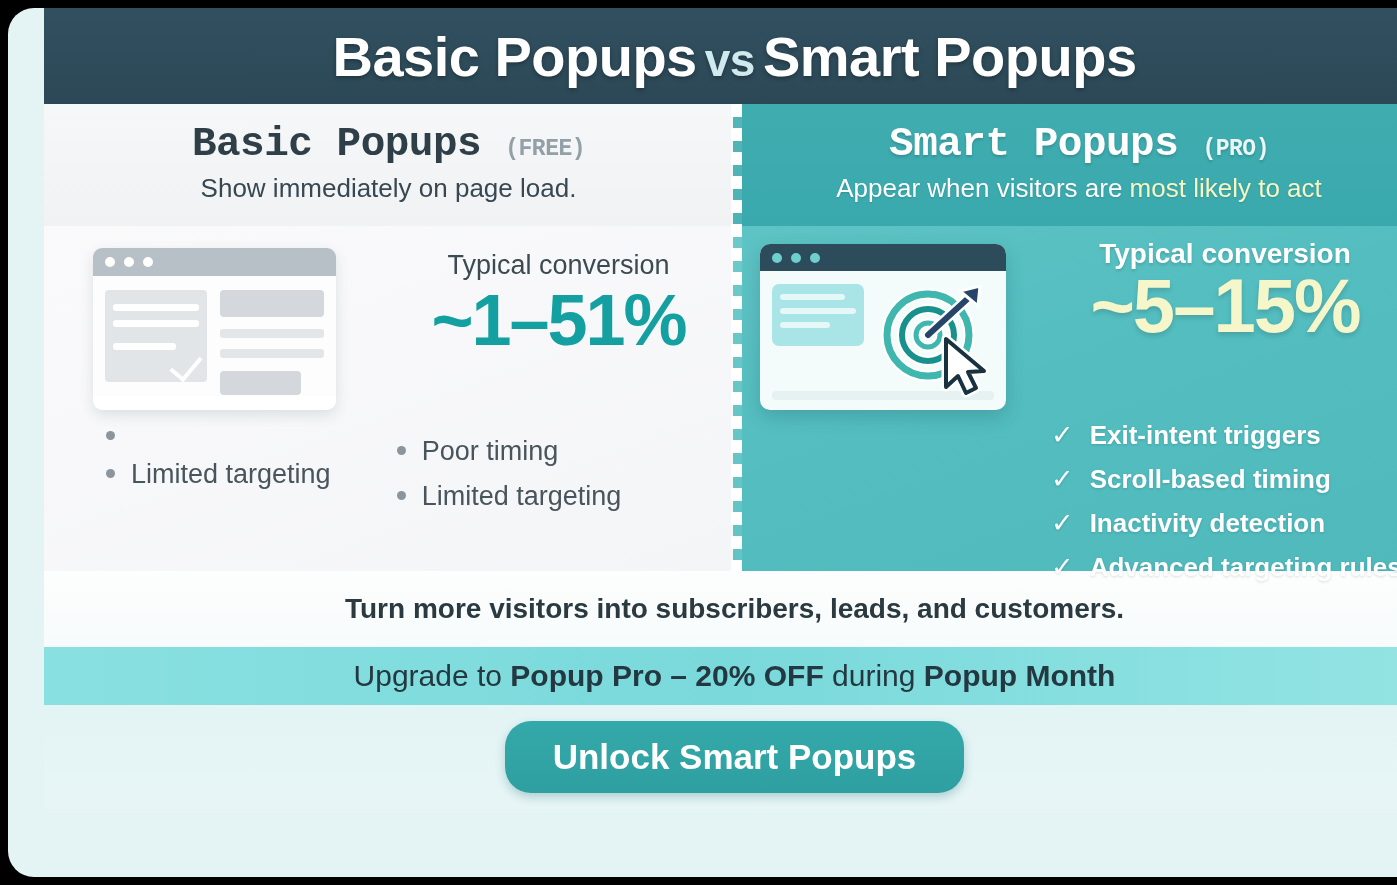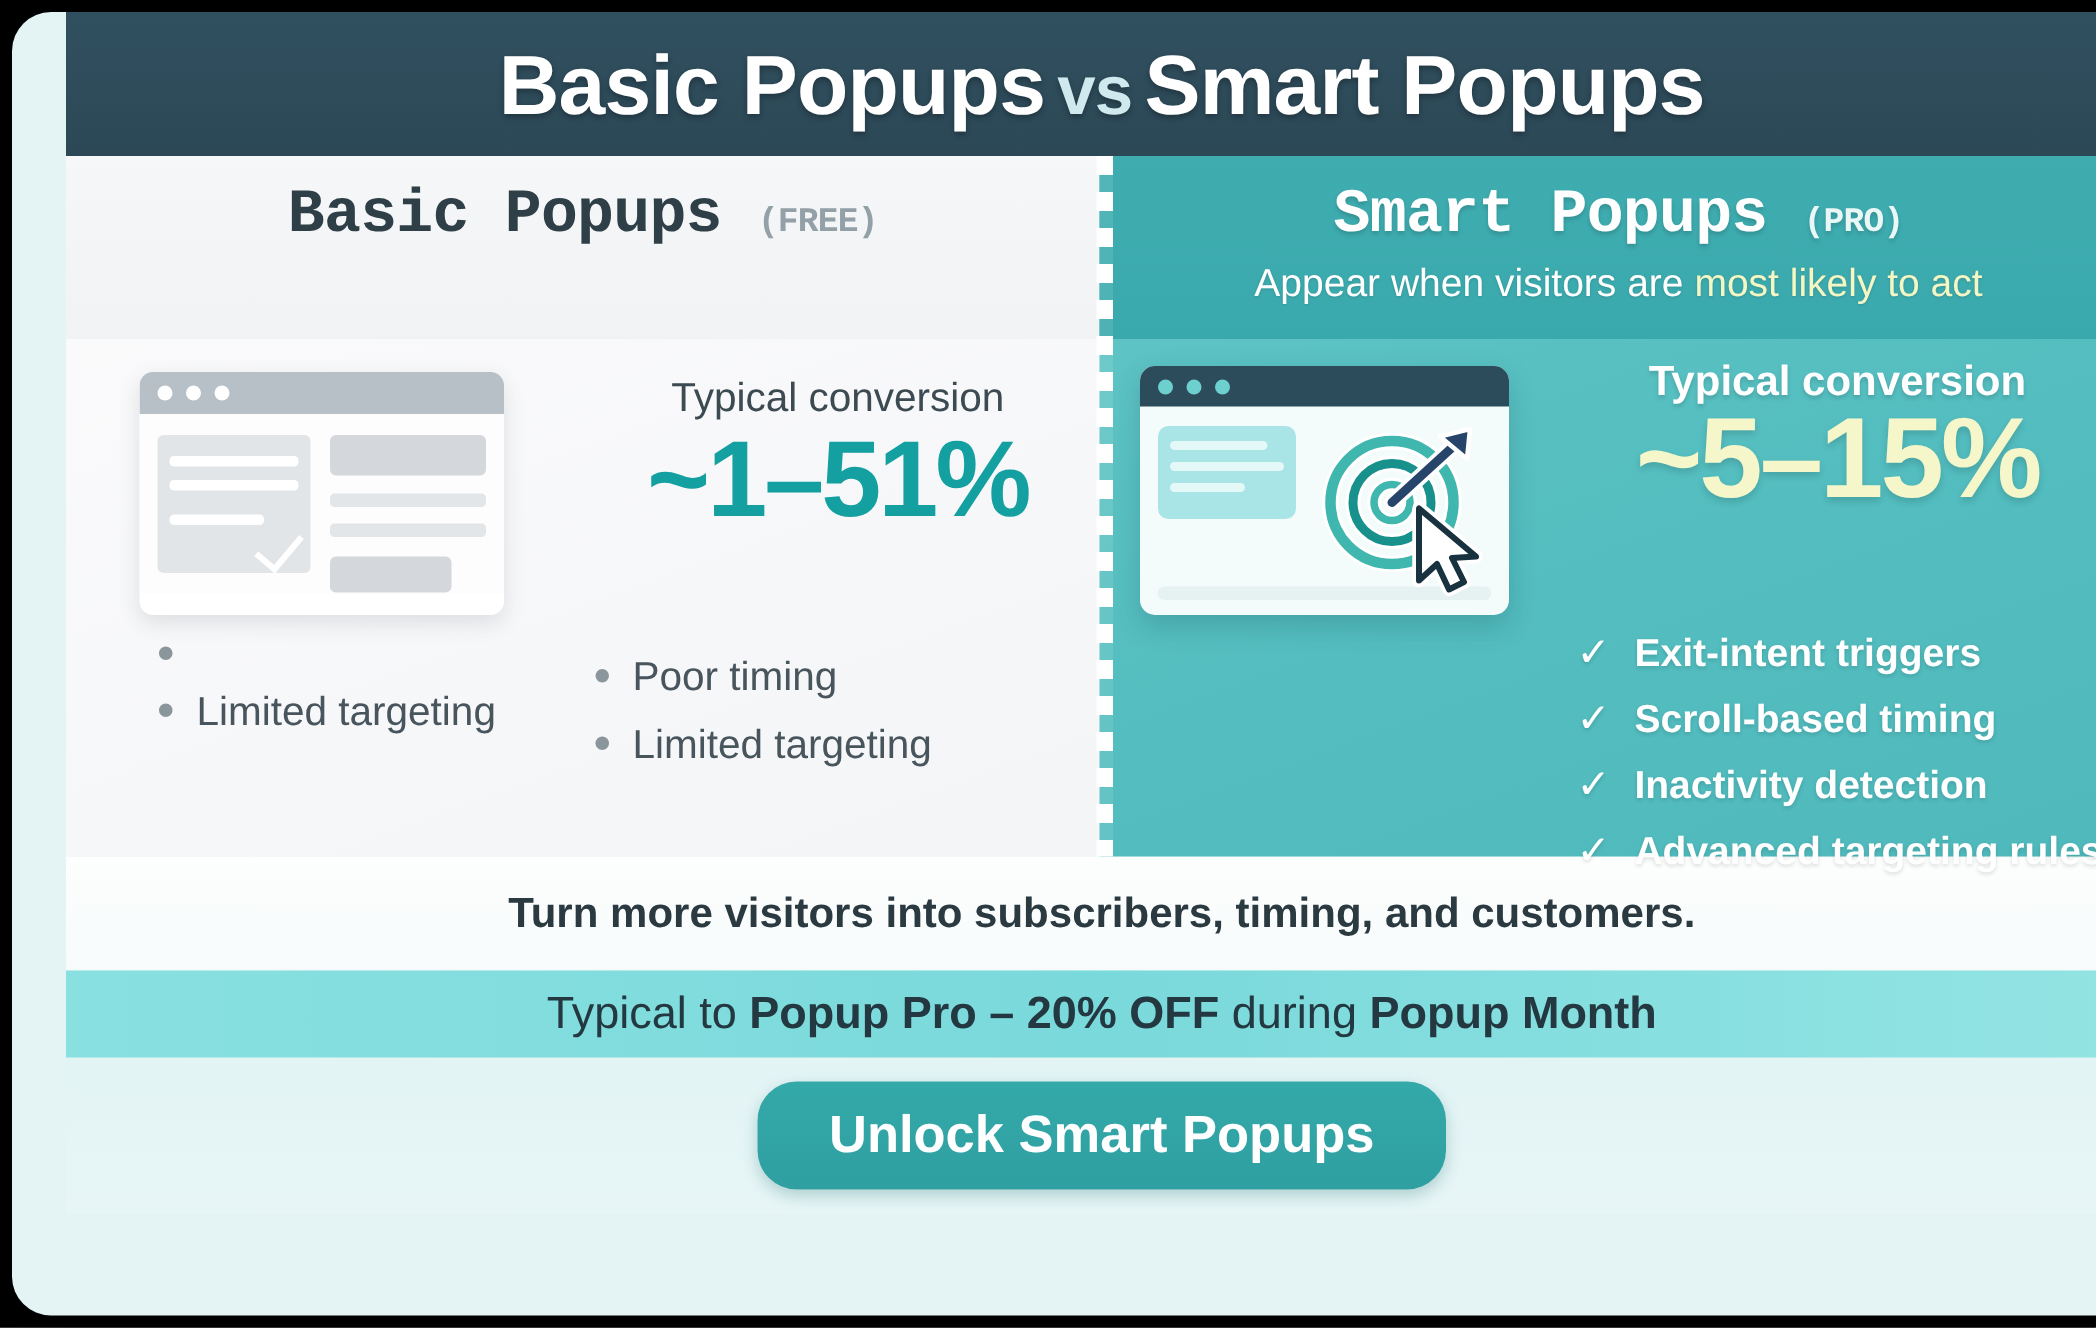--- a/index.html
+++ b/index.html
@@ -265,20 +265,21 @@
   </div>
 
   <div id="compare">
 
     <div class="col" id="col-left">
       <div class="col-head" id="head-left">
         <div class="col-title">
           <span>Basic Popups</span>
           <span class="tier">(FREE)</span>
         </div>
+        <div class="col-sub">Show immediately on page load.</div>
       </div>
 
       <div class="col-body">
         <div id="left-top">
           <div id="mock-left-wrap">
             <div class="mock" id="mock-left">
               <div class="bar">
                 <span class="dot-w"></span>
                 <span class="dot-w"></span>
                 <span class="dot-w"></span>
@@ -401,25 +402,25 @@
           <li class="chk-item">
             <span class="chk-glyph">✓</span>
             <span>Advanced targeting rules</span>
           </li>
         </ul>
       </div>
     </div>
   </div>
 
   <div id="tagline">
-    <div id="tagline-text">Turn more visitors into subscribers, timing, and customers.</div>
+    <div id="tagline-text">Turn more visitors into subscribers, leads, and customers.</div>
   </div>
 
   <div id="upgrade-band">
-    <div id="upgrade-text"><span>Typical to </span><b>Popup Pro – 20% OFF</b><span> during </span><b>Popup Month</b></div>
+    <div id="upgrade-text"><span>Upgrade to </span><b>Popup Pro – 20% OFF</b><span> during </span><b>Popup Month</b></div>
   </div>
 
 
   <div id="cta-zone">
     <button id="cta-button">Unlock Smart Popups</button>
   </div>
 
 </div>
 
 </body></html>

